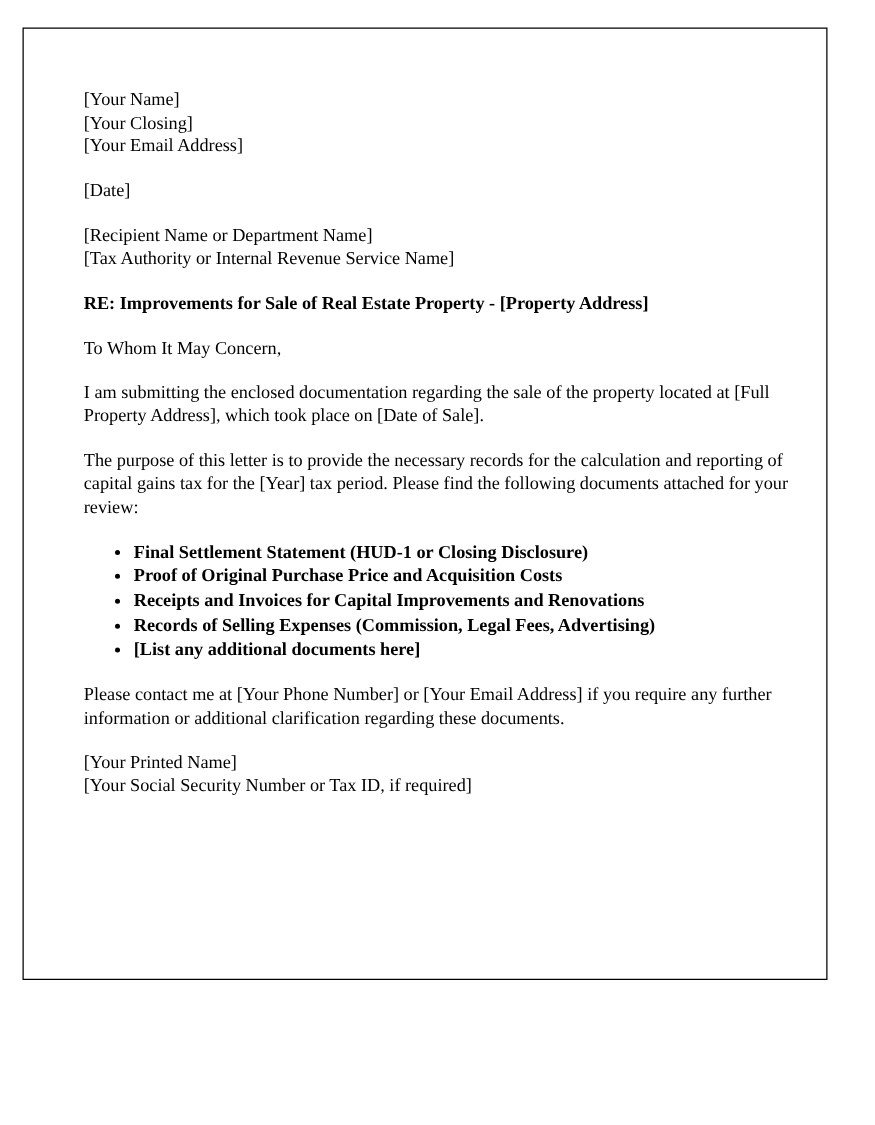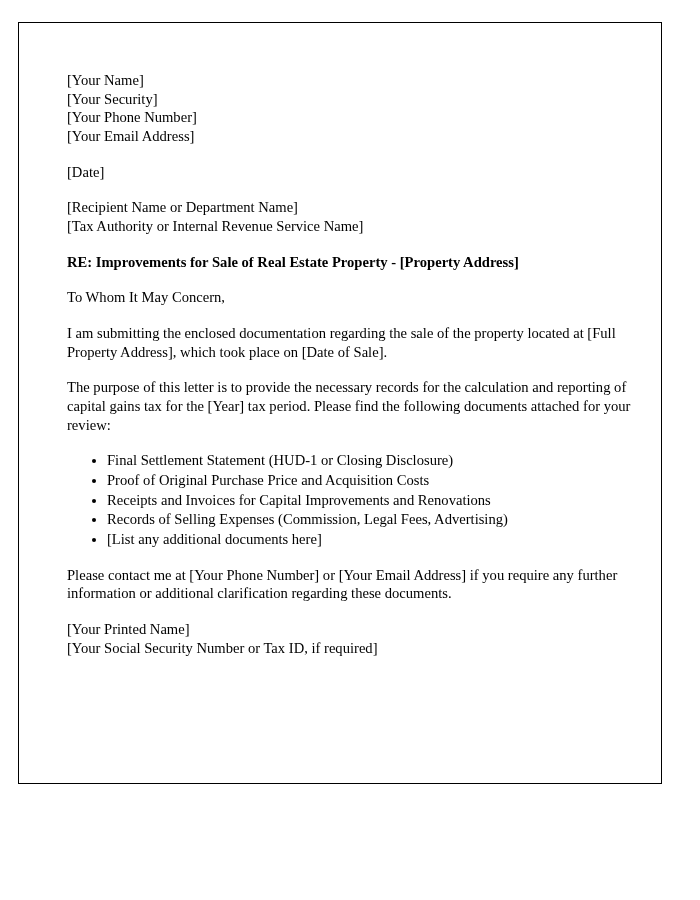--- a/index.html
+++ b/index.html
@@ -49,36 +49,36 @@
     margin: 0 0 17px 0;
   }
   .para {
     margin: 0 0 17px 0;
     text-align: left;
   }
   ul.doc-list {
     margin: 0 0 17px 0;
     padding-left: 40px;
     list-style-type: disc;
+    font-weight: bold;
   }
   ul.doc-list li {
     margin: 0 0 1px 0;
   }
 </style>
 </head>
 <body>
 
 <div class="page">
   <div class="letter-frame">
     <div class="letter-body">
 
       <div class="block">
         <span class="line">[Your Name]</span>
-        <span class="line">[Your Security]</span>
-        <span class="line">[Your Phone Number]</span>
+        <span class="line">[Your Closing]</span>
         <span class="line">[Your Email Address]</span>
       </div>
 
       <div class="block">
         <span class="line">[Date]</span>
       </div>
 
       <div class="block">
         <span class="line">[Recipient Name or Department Name]</span>
         <span class="line">[Tax Authority or Internal Revenue Service Name]</span>

